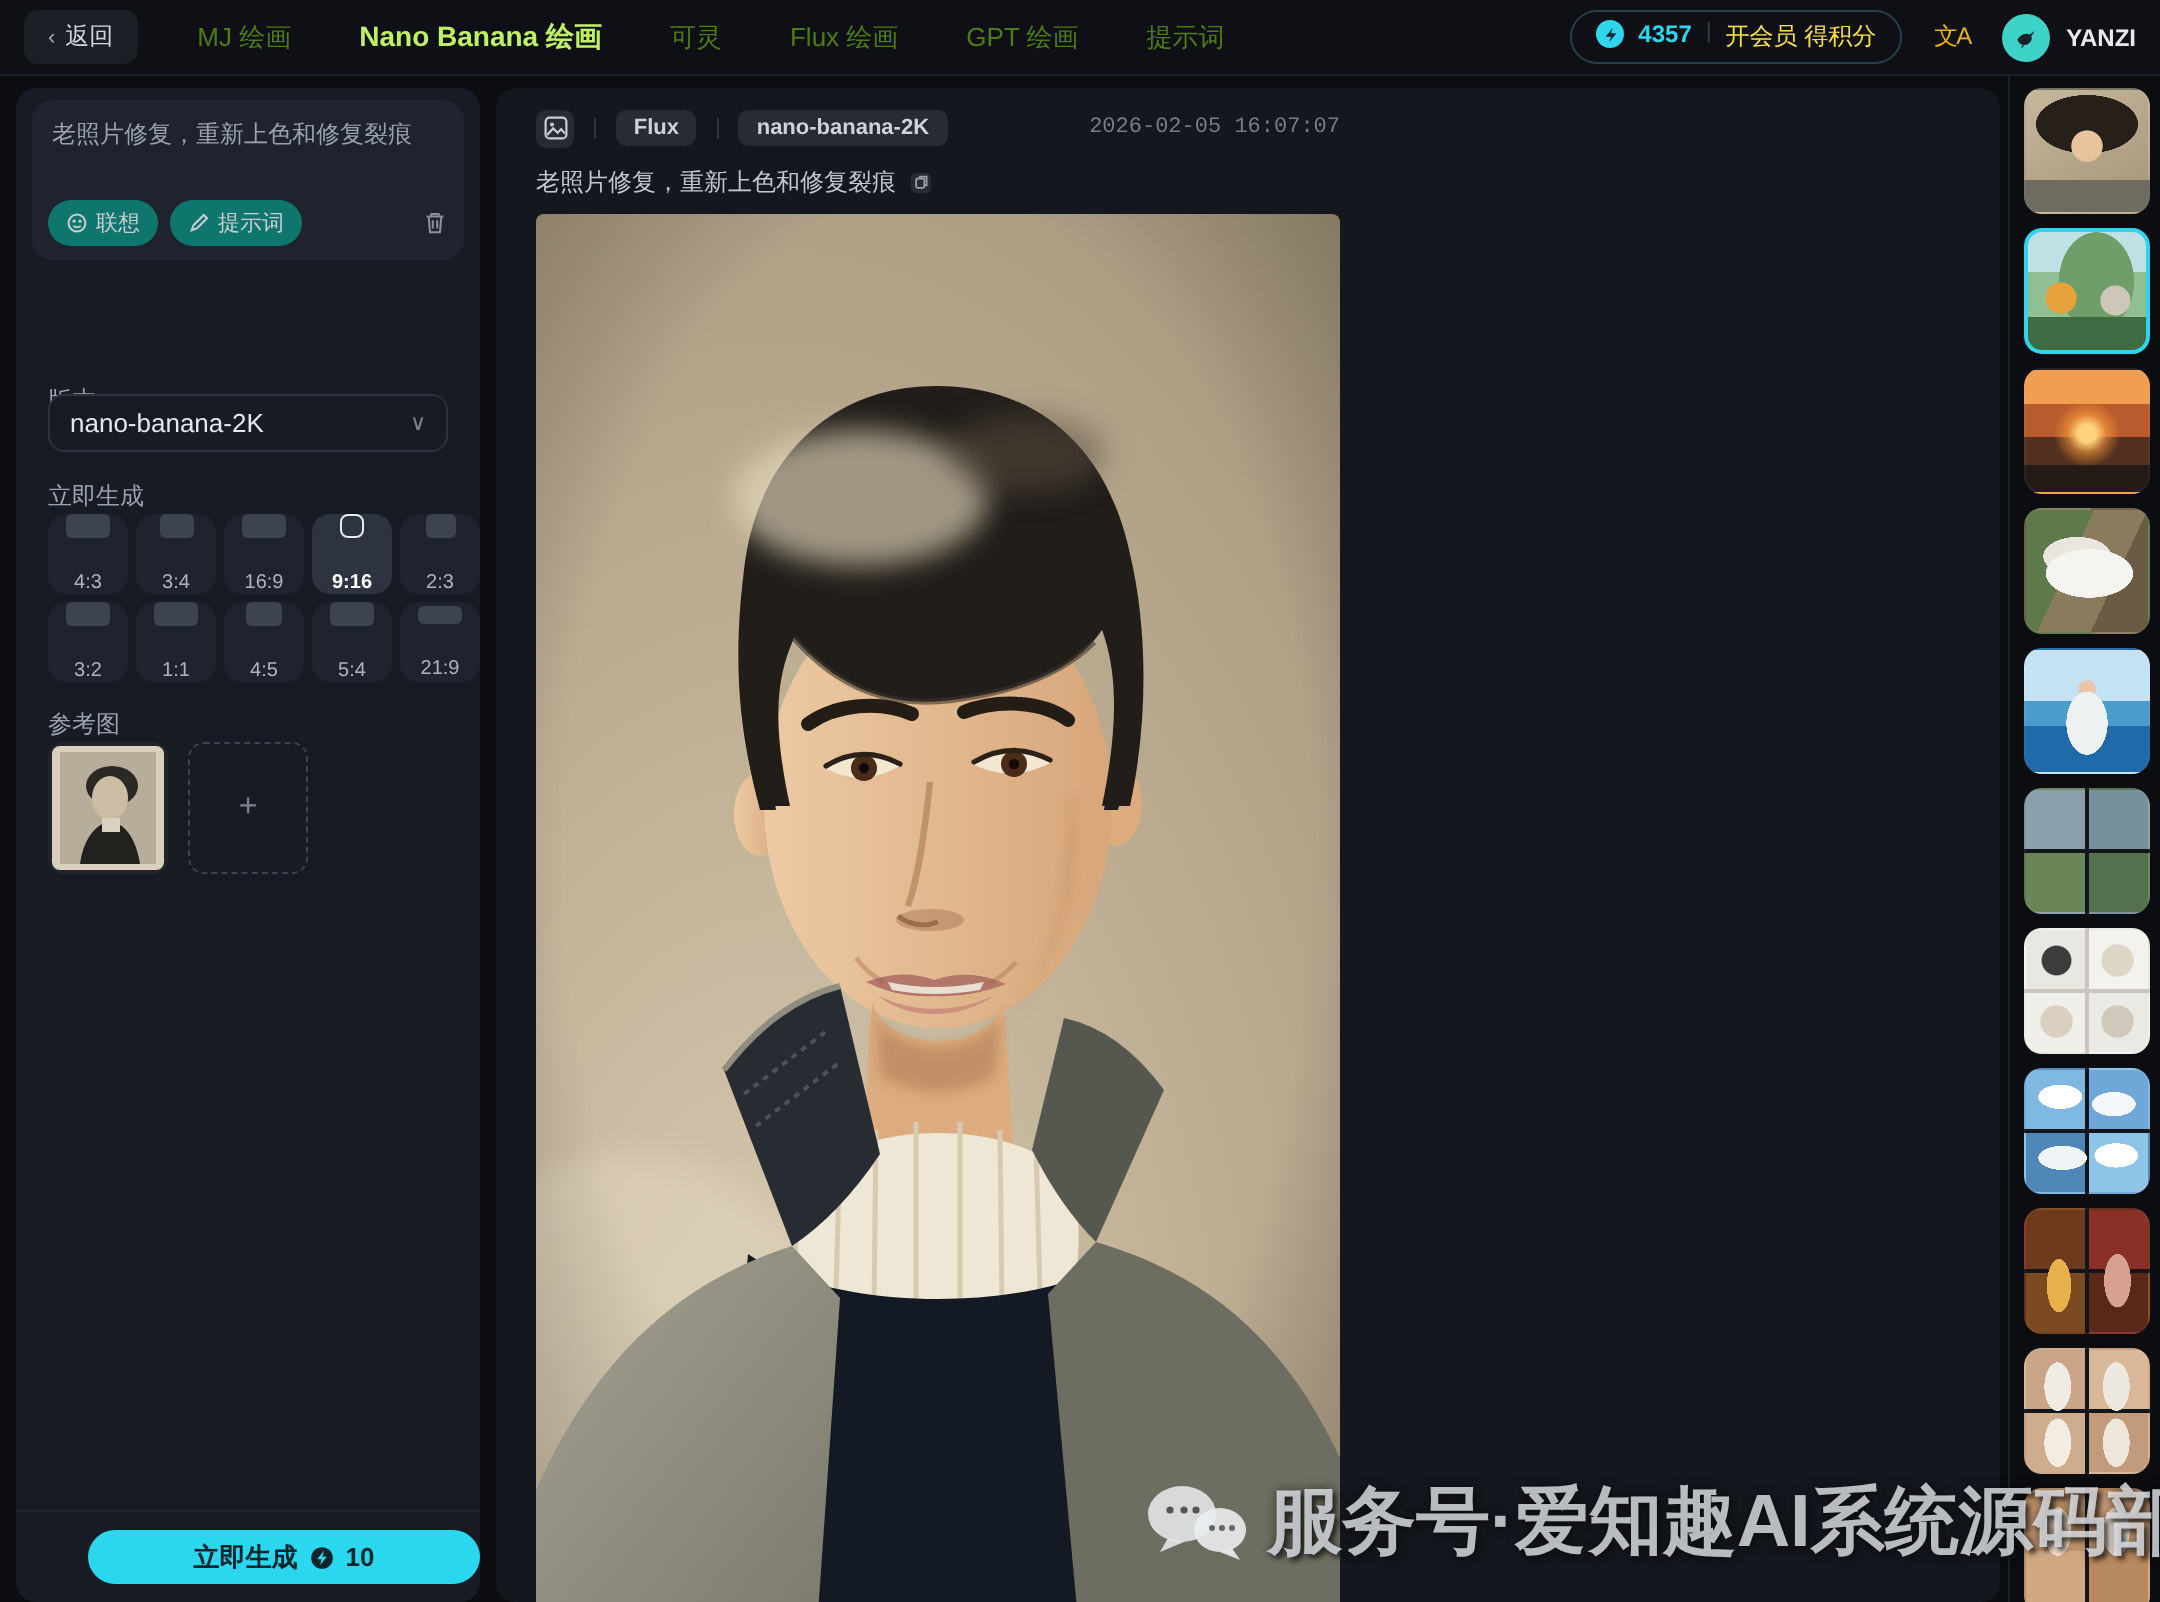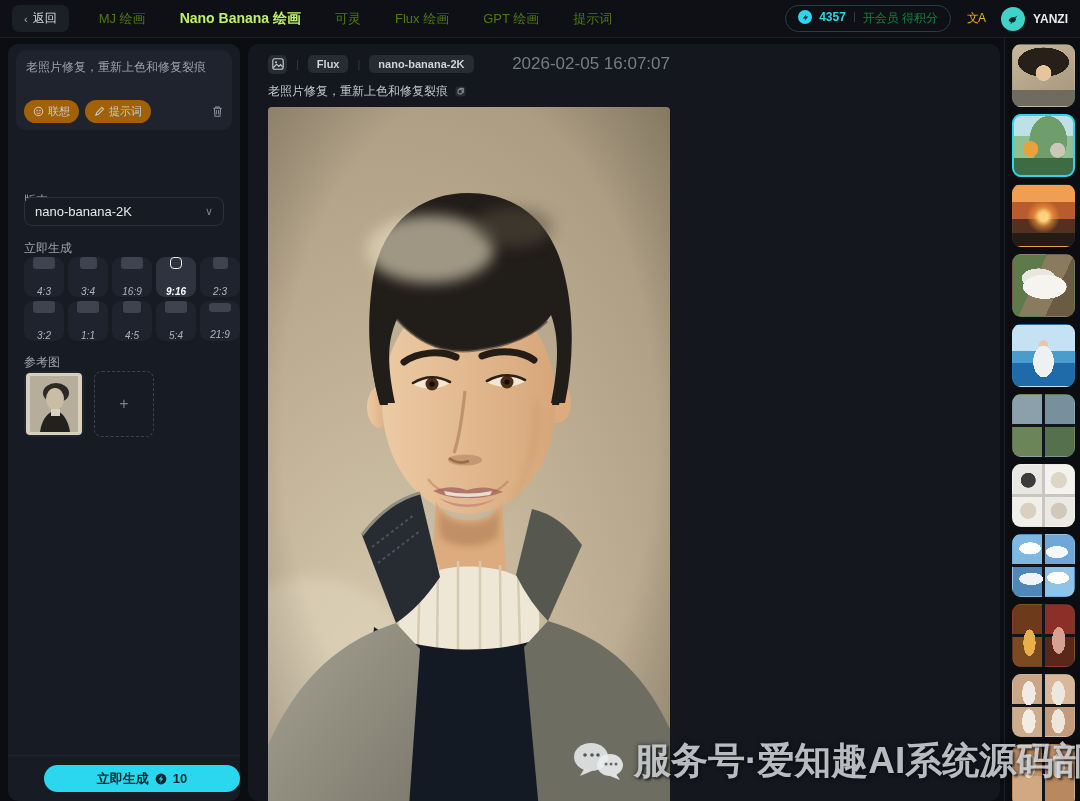--- a/index.html
+++ b/index.html
@@ -15,52 +15,52 @@
     border-radius:7px; padding:5px 12px; font-size:12px; color:#d4d8de; cursor:pointer; }
   .back-btn .chev { font-size:11px; color:#aab0b8; }
   .tabs { display:flex; align-items:center; gap:34px; margin-left:30px; }
   .tab { font-size:13px; color:#4d7c0f; cursor:pointer; white-space:nowrap; }
   .tab.active { color:#bef264; font-weight:bold; font-size:14px; }
   .nav-right { margin-left:auto; display:flex; align-items:center; gap:16px; }
   .credit-pill { display:flex; align-items:flex-start; gap:7px; border:1px solid #24414b;
     border-radius:14px; padding:4px 12px; font-size:12px; }
   .credit-num { color:#2fd5ec; font-weight:bold; }
   .credit-sep { color:#3a414b; font-size:11px; }
-  .credit-member { color:#15803d; }
+  .credit-member { color:#fde047; }
   .coin { width:14px; height:14px; border-radius:50%; background:#2fd5ec;
     display:inline-flex; align-items:center; justify-content:center; }
   .coin svg { display:block; }
   .translate-ic { font-size:12px; color:#eab308; letter-spacing:-1px; cursor:pointer; }
   .user { display:flex; align-items:center; gap:8px; cursor:pointer; }
   .avatar { width:24px; height:24px; border-radius:50%; background:#3fd2c6;
     display:flex; align-items:center; justify-content:center; overflow:hidden; }
   .username { font-size:12px; font-weight:bold; color:#e8eaee; }
 
   
   .sidebar { position:absolute; left:8px; top:44px; width:232px; height:757px;
     background:#171b23; border-radius:10px; }
   .prompt-card { position:absolute; left:8px; top:6px; width:216px; height:80px;
     background:#1e232d; border-radius:10px; padding:8px 10px; }
   .prompt-text { font-size:12px; color:#9aa2ad; line-height:1.5; height:38px; overflow:hidden; cursor:text; }
   .prompt-tools { position:absolute; left:8px; bottom:7px; right:8px;
     display:flex; align-items:center; gap:6px; }
-  .chip { display:flex; align-items:center; gap:4px; background:#a16207;
+  .chip { display:flex; align-items:center; gap:4px; background:#0f766e;
     border-radius:12px; padding:4px 9px; font-size:11px; color:#c9cdd4; cursor:pointer; }
   .chip svg { display:block; }
   .trash { margin-left:auto; cursor:pointer; display:flex; }
   .side-label { position:absolute; left:16px; font-size:12px; color:#9aa2ad; }
   .select { position:absolute; left:16px; top:153px; width:200px; height:29px;
     border:1px solid #2c323d; border-radius:8px; background:#171b23;
     display:flex; align-items:center; padding:0 10px; cursor:pointer; }
   .select .val { font-size:13px; color:#e4e7ec; }
   .select .car { margin-left:auto; color:#7b828c; font-size:11px; }
   .ratio-grid { position:absolute; left:16px; top:213px; width:200px;
     display:grid; grid-template-columns:repeat(5,40px); grid-auto-rows:40px; gap:4px 4px; }
   .tile { background:#1e232d; border-radius:9px; display:flex; flex-direction:column;
-    align-items:center; justify-content:center; gap:17px; cursor:pointer;font-style:italic; }
+    align-items:center; justify-content:center; gap:17px; cursor:pointer; }
   .tile-ic { background:#3d4450; border-radius:3px; }
   .tile-lb { font-size:10px; color:#aeb4bd; }
   .tile.sel { background:#2d3440; }
   .tile.sel .tile-ic { background:transparent; border:1.5px solid #e8ebef; border-radius:4px; }
   .tile.sel .tile-lb { color:#ffffff; font-weight:bold; }
   .ref-row { position:absolute; left:16px; top:327px; display:flex; gap:10px; }
   .ref-thumb { width:60px; height:66px; border-radius:8px; background:#20252e;
     display:flex; align-items:center; justify-content:center; overflow:hidden; cursor:pointer; }
   .ref-add { width:60px; height:66px; border-radius:8px; border:1px dashed #3c434e;
     display:flex; align-items:center; justify-content:center; color:#7b828c; font-size:16px; cursor:pointer; }
@@ -74,21 +74,21 @@
   
   .main { position:absolute; left:248px; top:44px; width:752px; height:757px;
     background:#14171e; border-radius:10px; overflow:hidden; }
   .msg { position:absolute; left:20px; top:10px; width:402px; }
   .msg-head { display:flex; align-items:center; gap:9px; height:20px; }
   .pic-ic { width:19px; height:19px; background:#262b34; border-radius:5px;
     display:flex; align-items:center; justify-content:center; }
   .vsep { color:#353b45; font-size:11px; }
   .badge { background:#262b34; border-radius:5px; padding:3px 9px;
     font-size:11px; font-weight:bold; color:#ced3da; }
-  .timestamp { margin-left:auto; font-size:17px; color:#767d88; }
+  .timestamp { margin-left:auto; font-size:11px; color:#767d88;font-family:Liberation Mono, monospace; }
   .msg-prompt { display:flex; align-items:center; gap:6px; margin-top:9px;
     font-size:12px; color:#c3c8d0; }
   .copy-ic { display:flex; cursor:pointer; }
   .gen-image { position:absolute; left:20px; top:63px; width:402px; height:694px;
     border-radius:4px 4px 0 0; overflow:hidden; }
   .gen-image svg { display:block; }
 
   
   .gallery { position:absolute; left:1004px; top:38px; width:76px; height:763px;
     border-left:1px solid #1c2129; padding:6px 0 0 7px; }

